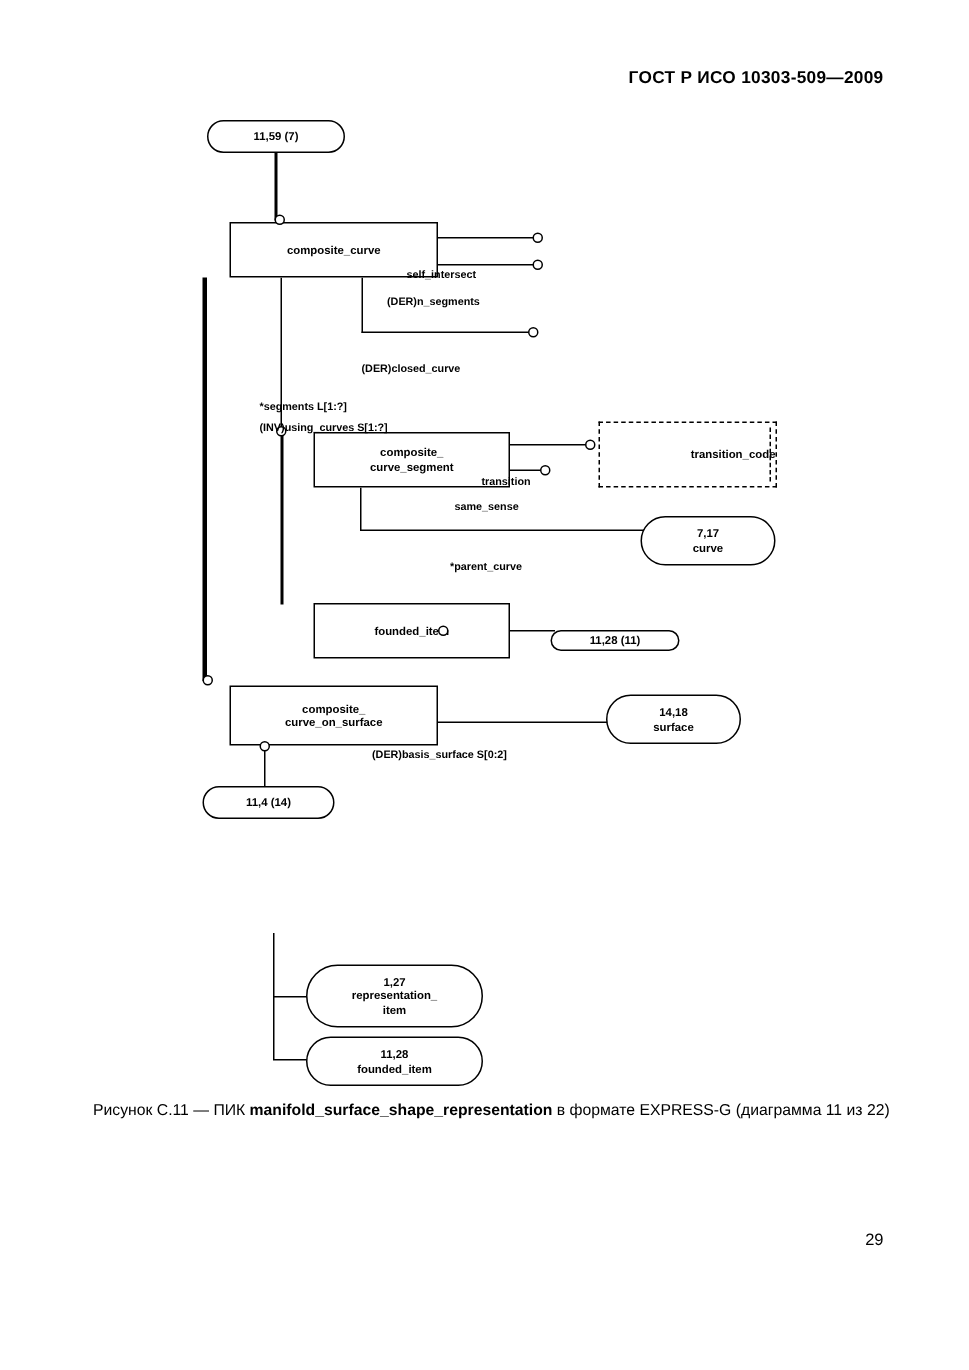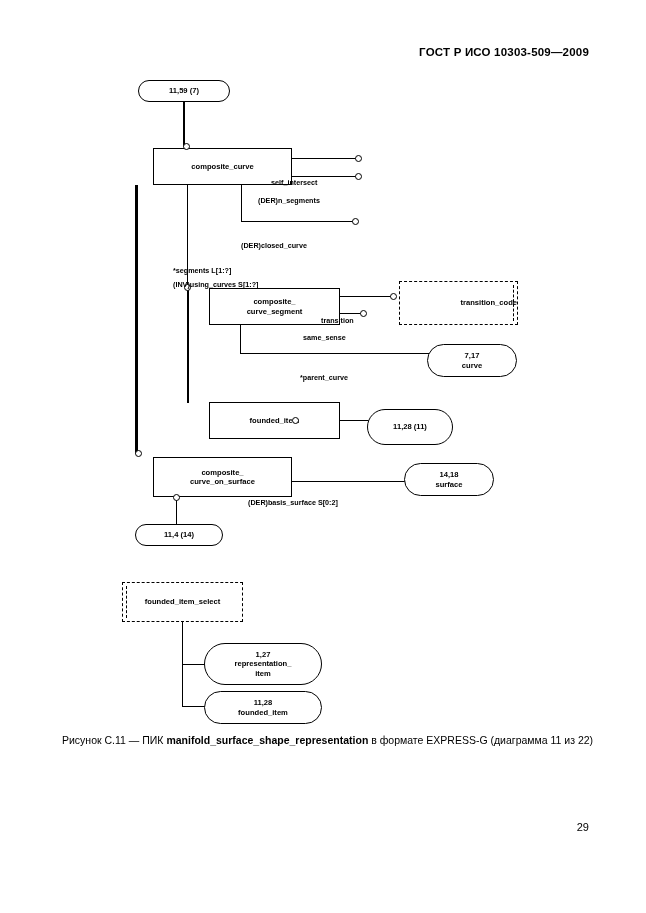--- a/index.html
+++ b/index.html
@@ -131,21 +131,21 @@
       <span>curve</span>
     </div>
   </div>
 
   <div class="ln vt" style="left:186.7px;top:290px;height:113px;"></div>
 
   <div class="ent" style="left:163px;top:402px;width:131px;height:37px;">founded_item</div>
 
   <div class="circ" style="left:292px;top:417px;"></div>
   <div class="ln h" style="left:299px;top:420px;width:71px;"></div>
-  <div class="pg" style="left:367px;top:409px;width:86px;height:36px;">11,28 (11)</div>
+  <div class="pg" style="left:367px;top:420px;width:86px;height:14px;">11,28 (11)</div>
 
   <div class="ent" style="left:107px;top:457px;width:139px;height:40px;">
     <div>
       <span>composite_</span><br>
       <span>curve_on_surface</span>
     </div>
   </div>
 
   <div class="ln h" style="left:246px;top:481px;width:161px;"></div>
   <div class="lbl" style="left:248px;top:466px;">(DER)basis_surface S[0:2]</div>
@@ -153,24 +153,20 @@
     <div>
       <span>14,18</span><br>
       <span>surface</span>
     </div>
   </div>
 
   <div class="circ" style="left:173px;top:494px;"></div>
   <div class="ln v" style="left:176px;top:500px;height:25px;"></div>
   <div class="pg" style="left:135px;top:524px;width:88px;height:22px;">11,4 (14)</div>
 
-  <div class="dash" style="left:122px;top:582px;width:121px;height:40px;">
-    <span class="bar-l"></span>
-    <span>founded_item_select</span>
-  </div>
 
   <div class="ln v" style="left:182px;top:622px;height:84px;"></div>
   <div class="ln h" style="left:182px;top:664px;width:25px;"></div>
   <div class="ln h" style="left:182px;top:706px;width:25px;"></div>
 
   <div class="pg" style="left:204px;top:643px;width:118px;height:42px;">
     <div>
       <span>1,27</span><br>
       <span>representation_</span><br>
       <span>item</span>

